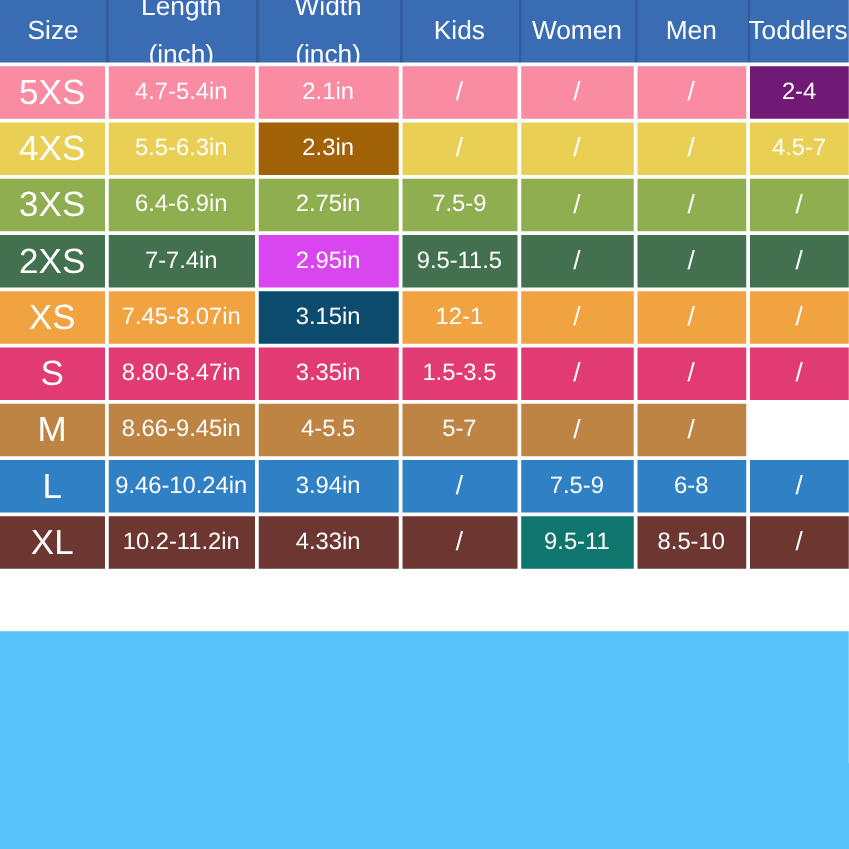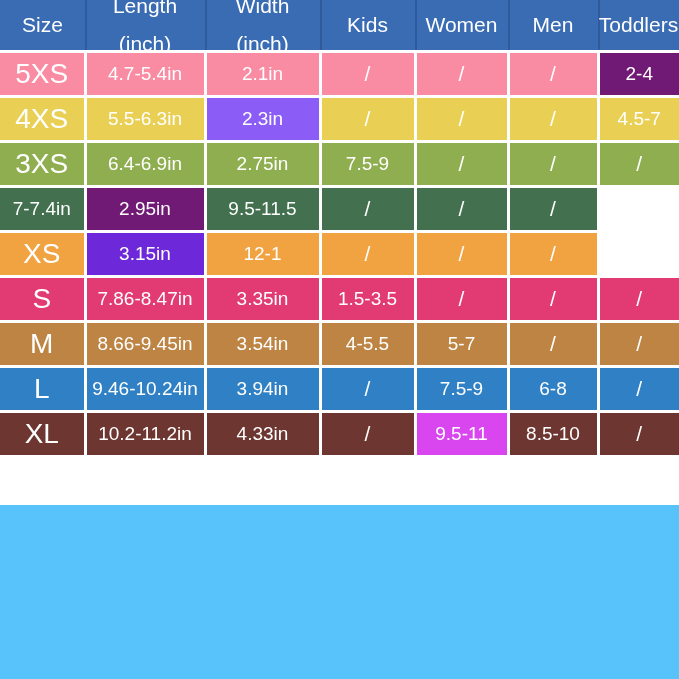--- a/index.html
+++ b/index.html
@@ -79,69 +79,70 @@
     <div class="cell" style="background: rgb(249, 139, 163);">2.1in</div>
     <div class="cell slash" style="background: rgb(249, 139, 163);">/</div>
     <div class="cell slash" style="background: rgb(249, 139, 163);">/</div>
     <div class="cell slash" style="background: rgb(249, 139, 163);">/</div>
     <div class="cell" style="background: #701a75;">2-4</div>
   </div>
 
   <div class="row">
     <div class="cell size" style="background: rgb(233, 208, 85);">4XS</div>
     <div class="cell" style="background: rgb(233, 208, 85);">5.5-6.3in</div>
-    <div class="cell" style="background: #8b5cf6;">2.3in</div>
+    <div class="cell" style="background: #a16207;">2.3in</div>
     <div class="cell slash" style="background: rgb(233, 208, 85);">/</div>
     <div class="cell slash" style="background: rgb(233, 208, 85);">/</div>
     <div class="cell slash" style="background: rgb(233, 208, 85);">/</div>
     <div class="cell" style="background: rgb(233, 208, 85);">4.5-7</div>
   </div>
 
   <div class="row">
     <div class="cell size" style="background: rgb(143, 174, 80);">3XS</div>
     <div class="cell" style="background: rgb(143, 174, 80);">6.4-6.9in</div>
     <div class="cell" style="background: rgb(143, 174, 80); text-align: center;">2.75in</div>
     <div class="cell" style="background: rgb(143, 174, 80);">7.5-9</div>
     <div class="cell slash" style="background: rgb(143, 174, 80);">/</div>
     <div class="cell slash" style="background: rgb(143, 174, 80);">/</div>
     <div class="cell slash" style="background: rgb(143, 174, 80);">/</div>
   </div>
 
   <div class="row">
+    <div class="cell size" style="background: rgb(67, 112, 78);">2XS</div>
     <div class="cell" style="background: rgb(67, 112, 78);">7-7.4in</div>
-    <div class="cell" style="background: #701a75; text-align: center;">2.95in</div>
+    <div class="cell" style="background: #d946ef; text-align: center;">2.95in</div>
     <div class="cell" style="background: rgb(67, 112, 78);">9.5-11.5</div>
     <div class="cell slash" style="background: rgb(67, 112, 78);">/</div>
     <div class="cell slash" style="background: rgb(67, 112, 78);">/</div>
     <div class="cell slash" style="background: rgb(67, 112, 78);">/</div>
   </div>
 
   <div class="row">
     <div class="cell size" style="background: rgb(241, 163, 66);">XS</div>
-    <div class="cell" style="background: #6d28d9;">3.15in</div>
+    <div class="cell" style="background: rgb(241, 163, 66);">7.45-8.07in</div>
+    <div class="cell" style="background: #0c4a6e;">3.15in</div>
     <div class="cell" style="background: rgb(241, 163, 66);">12-1</div>
     <div class="cell slash" style="background: rgb(241, 163, 66);">/</div>
     <div class="cell slash" style="background: rgb(241, 163, 66);">/</div>
     <div class="cell slash" style="background: rgb(241, 163, 66);">/</div>
   </div>
 
   <div class="row">
     <div class="cell size" style="background: rgb(226, 58, 114);">S</div>
-    <div class="cell" style="background: rgb(226, 58, 114);">7.86-8.47in</div>
+    <div class="cell" style="background: rgb(226, 58, 114);">8.80-8.47in</div>
     <div class="cell" style="background: rgb(226, 58, 114);">3.35in</div>
     <div class="cell" style="background: rgb(226, 58, 114);">1.5-3.5</div>
     <div class="cell slash" style="background: rgb(226, 58, 114);">/</div>
     <div class="cell slash" style="background: rgb(226, 58, 114);">/</div>
     <div class="cell slash" style="background: rgb(226, 58, 114);">/</div>
   </div>
 
   <div class="row">
     <div class="cell size" style="background: rgb(189, 132, 68);">M</div>
     <div class="cell" style="background: rgb(189, 132, 68);">8.66-9.45in</div>
-    <div class="cell" style="background: rgb(189, 132, 68);">3.54in</div>
     <div class="cell" style="background: rgb(189, 132, 68);">4-5.5</div>
     <div class="cell" style="background: rgb(189, 132, 68);">5-7</div>
     <div class="cell slash" style="background: rgb(189, 132, 68);">/</div>
     <div class="cell slash" style="background: rgb(189, 132, 68);">/</div>
   </div>
 
   <div class="row">
     <div class="cell size" style="background: rgb(47, 128, 196);">L</div>
     <div class="cell" style="background: rgb(47, 128, 196);">9.46-10.24in</div>
     <div class="cell" style="background: rgb(47, 128, 196); text-align: right;">3.94in</div>
@@ -149,21 +150,21 @@
     <div class="cell" style="background: rgb(47, 128, 196);">7.5-9</div>
     <div class="cell" style="background: rgb(47, 128, 196);">6-8</div>
     <div class="cell slash" style="background: rgb(47, 128, 196);">/</div>
   </div>
 
   <div class="row">
     <div class="cell size" style="background: rgb(109, 54, 49);">XL</div>
     <div class="cell" style="background: rgb(109, 54, 49);">10.2-11.2in</div>
     <div class="cell" style="background: rgb(109, 54, 49);">4.33in</div>
     <div class="cell slash" style="background: rgb(109, 54, 49);">/</div>
-    <div class="cell" style="background: #d946ef;">9.5-11</div>
+    <div class="cell" style="background: #0f766e;">9.5-11</div>
     <div class="cell" style="background: rgb(109, 54, 49);">8.5-10</div>
     <div class="cell slash" style="background: rgb(109, 54, 49);">/</div>
   </div>
 
   <div class="bottom" style="background: rgb(88, 195, 250);">
 
     
 
     
   </div>

